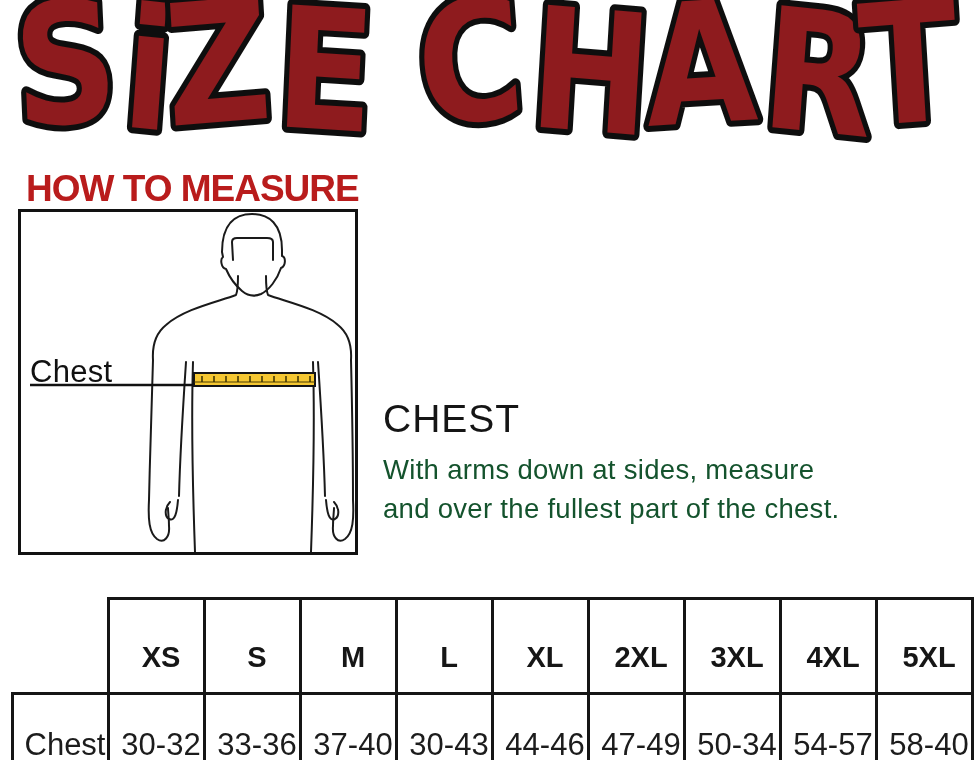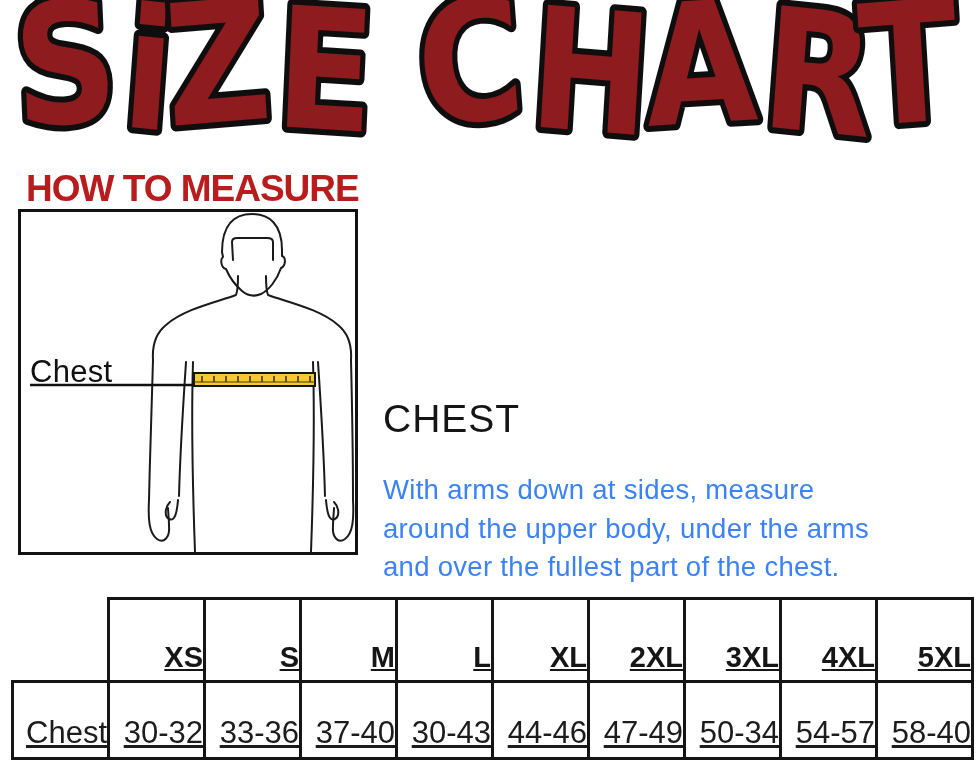--- a/index.html
+++ b/index.html
@@ -33,31 +33,31 @@
   .chest-label-text{
     font-family:"Liberation Sans",sans-serif;font-size:31px;font-weight:400;
     fill:#111;letter-spacing:.3px;
   }
   
   .chest-heading{
     position:absolute;left:383px;top:397px;font-size:39px;font-weight:400;
     letter-spacing:1px;color:#151515;white-space:nowrap;
   }
   .chest-copy{
-    position:absolute;left:383px;top:471px;font-size:27.5px;line-height:38.5px;
-    letter-spacing:.3px;color:#3b82f6;white-space:nowrap;
+    position:absolute;left:383px;top:451px;font-size:27.5px;line-height:38.5px;
+    letter-spacing:.3px;color:#14532d;white-space:nowrap;
   }
   
   .size-table{
     position:absolute;left:11px;top:597px;width:963px;
     border-collapse:collapse;table-layout:fixed;
   }
   .size-table th,.size-table td{
-    border:3px solid #151515;vertical-align:bottom;text-align:right;
-    padding:0 0 6px 9px;overflow:hidden;text-decoration:underline;
+    border:3px solid #151515;vertical-align:bottom;text-align:center;
+    padding:0 0 18px 9px;overflow:hidden;
   }
   .size-table th{font-size:29px;font-weight:700;color:#161616;height:74px;}
   .size-table td{font-size:31px;font-weight:400;color:#1c1c1c;height:68px;}
   .size-table .ghost{border:none;background:transparent;}
   .size-table col.label-col{width:96px;}
 </style>
 </head>
 <body>
 
 <div class="stage">
@@ -96,21 +96,20 @@
         <path class="tape-tick" d="M 181,164 L 181,170 M 193,164 L 193,170 M 205,164 L 205,170 M 217,164 L 217,170 M 229,164 L 229,170 M 241,164 L 241,170 M 253,164 L 253,170 M 265,164 L 265,170 M 277,164 L 277,170 M 289,164 L 289,170"></path>
       </g>
 
       <text class="chest-label-text" x="9" y="170">Chest</text>
     </svg>
   </div>
 
   <div class="chest-heading">CHEST</div>
   <div class="chest-copy">
     <div>With arms down at sides, measure</div>
-    <div>around the upper body, under the arms</div>
     <div>and over the fullest part of the chest.</div>
   </div>
 
   <table class="size-table">
     <colgroup>
       <col class="label-col">
       <col>
         <col>
         <col>
         <col>

